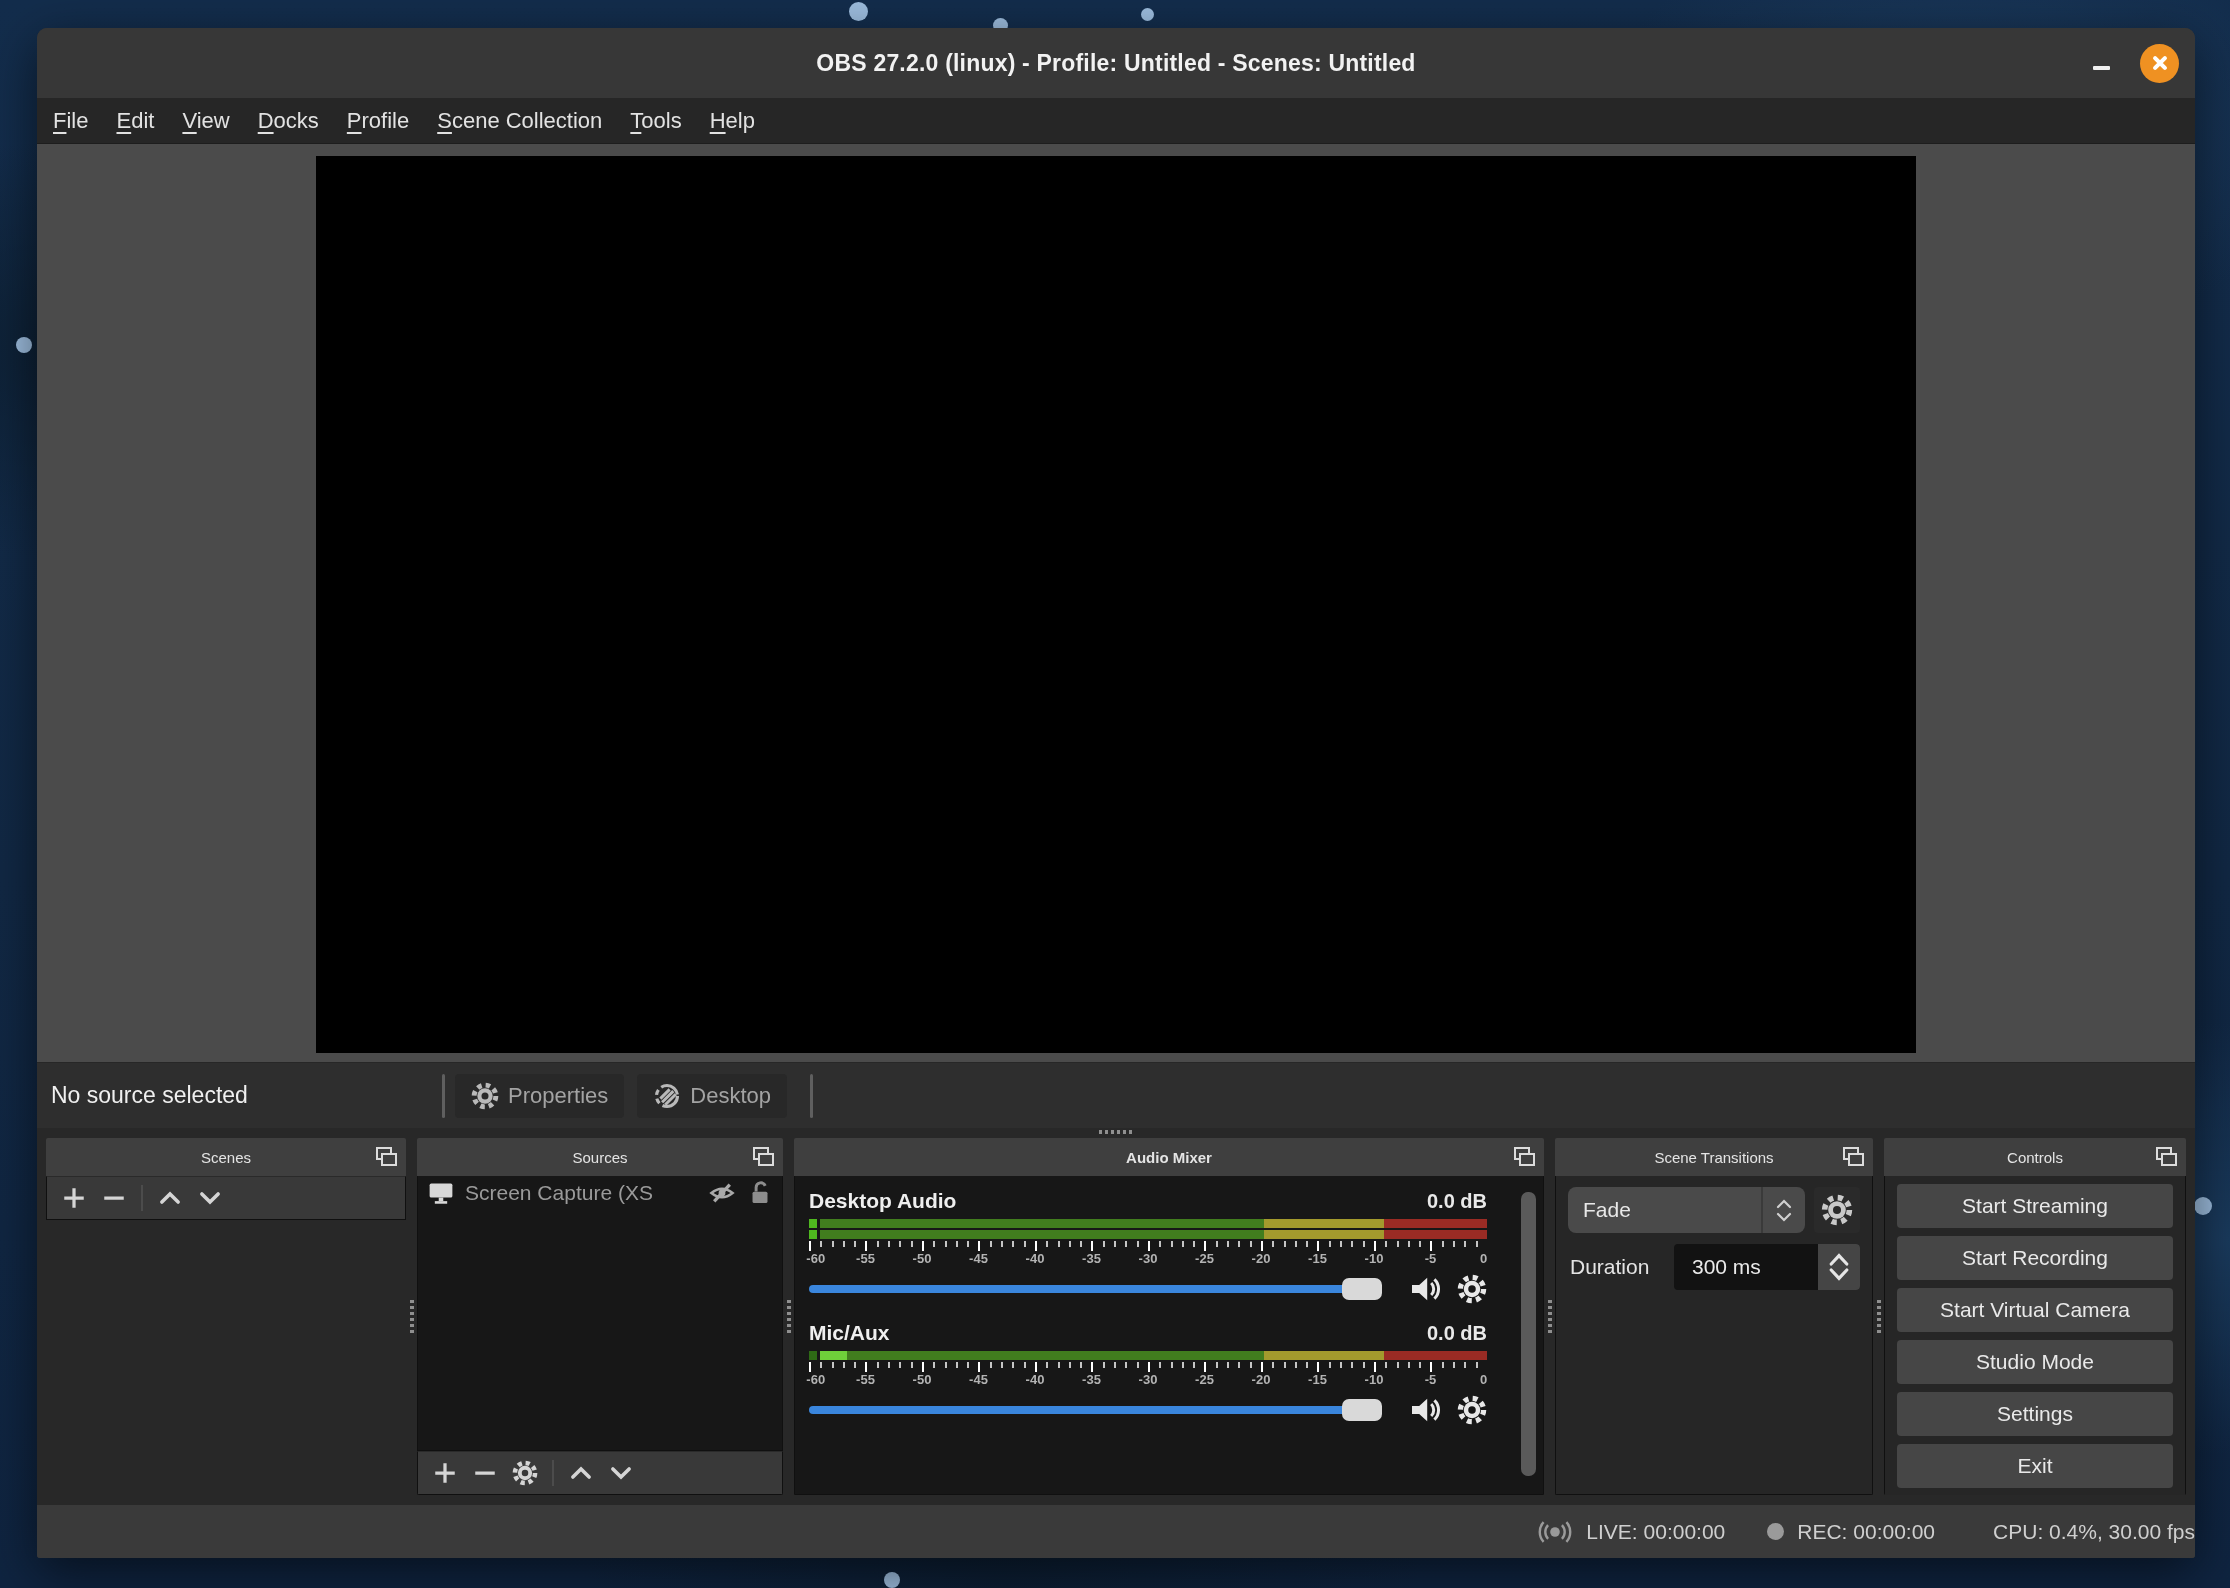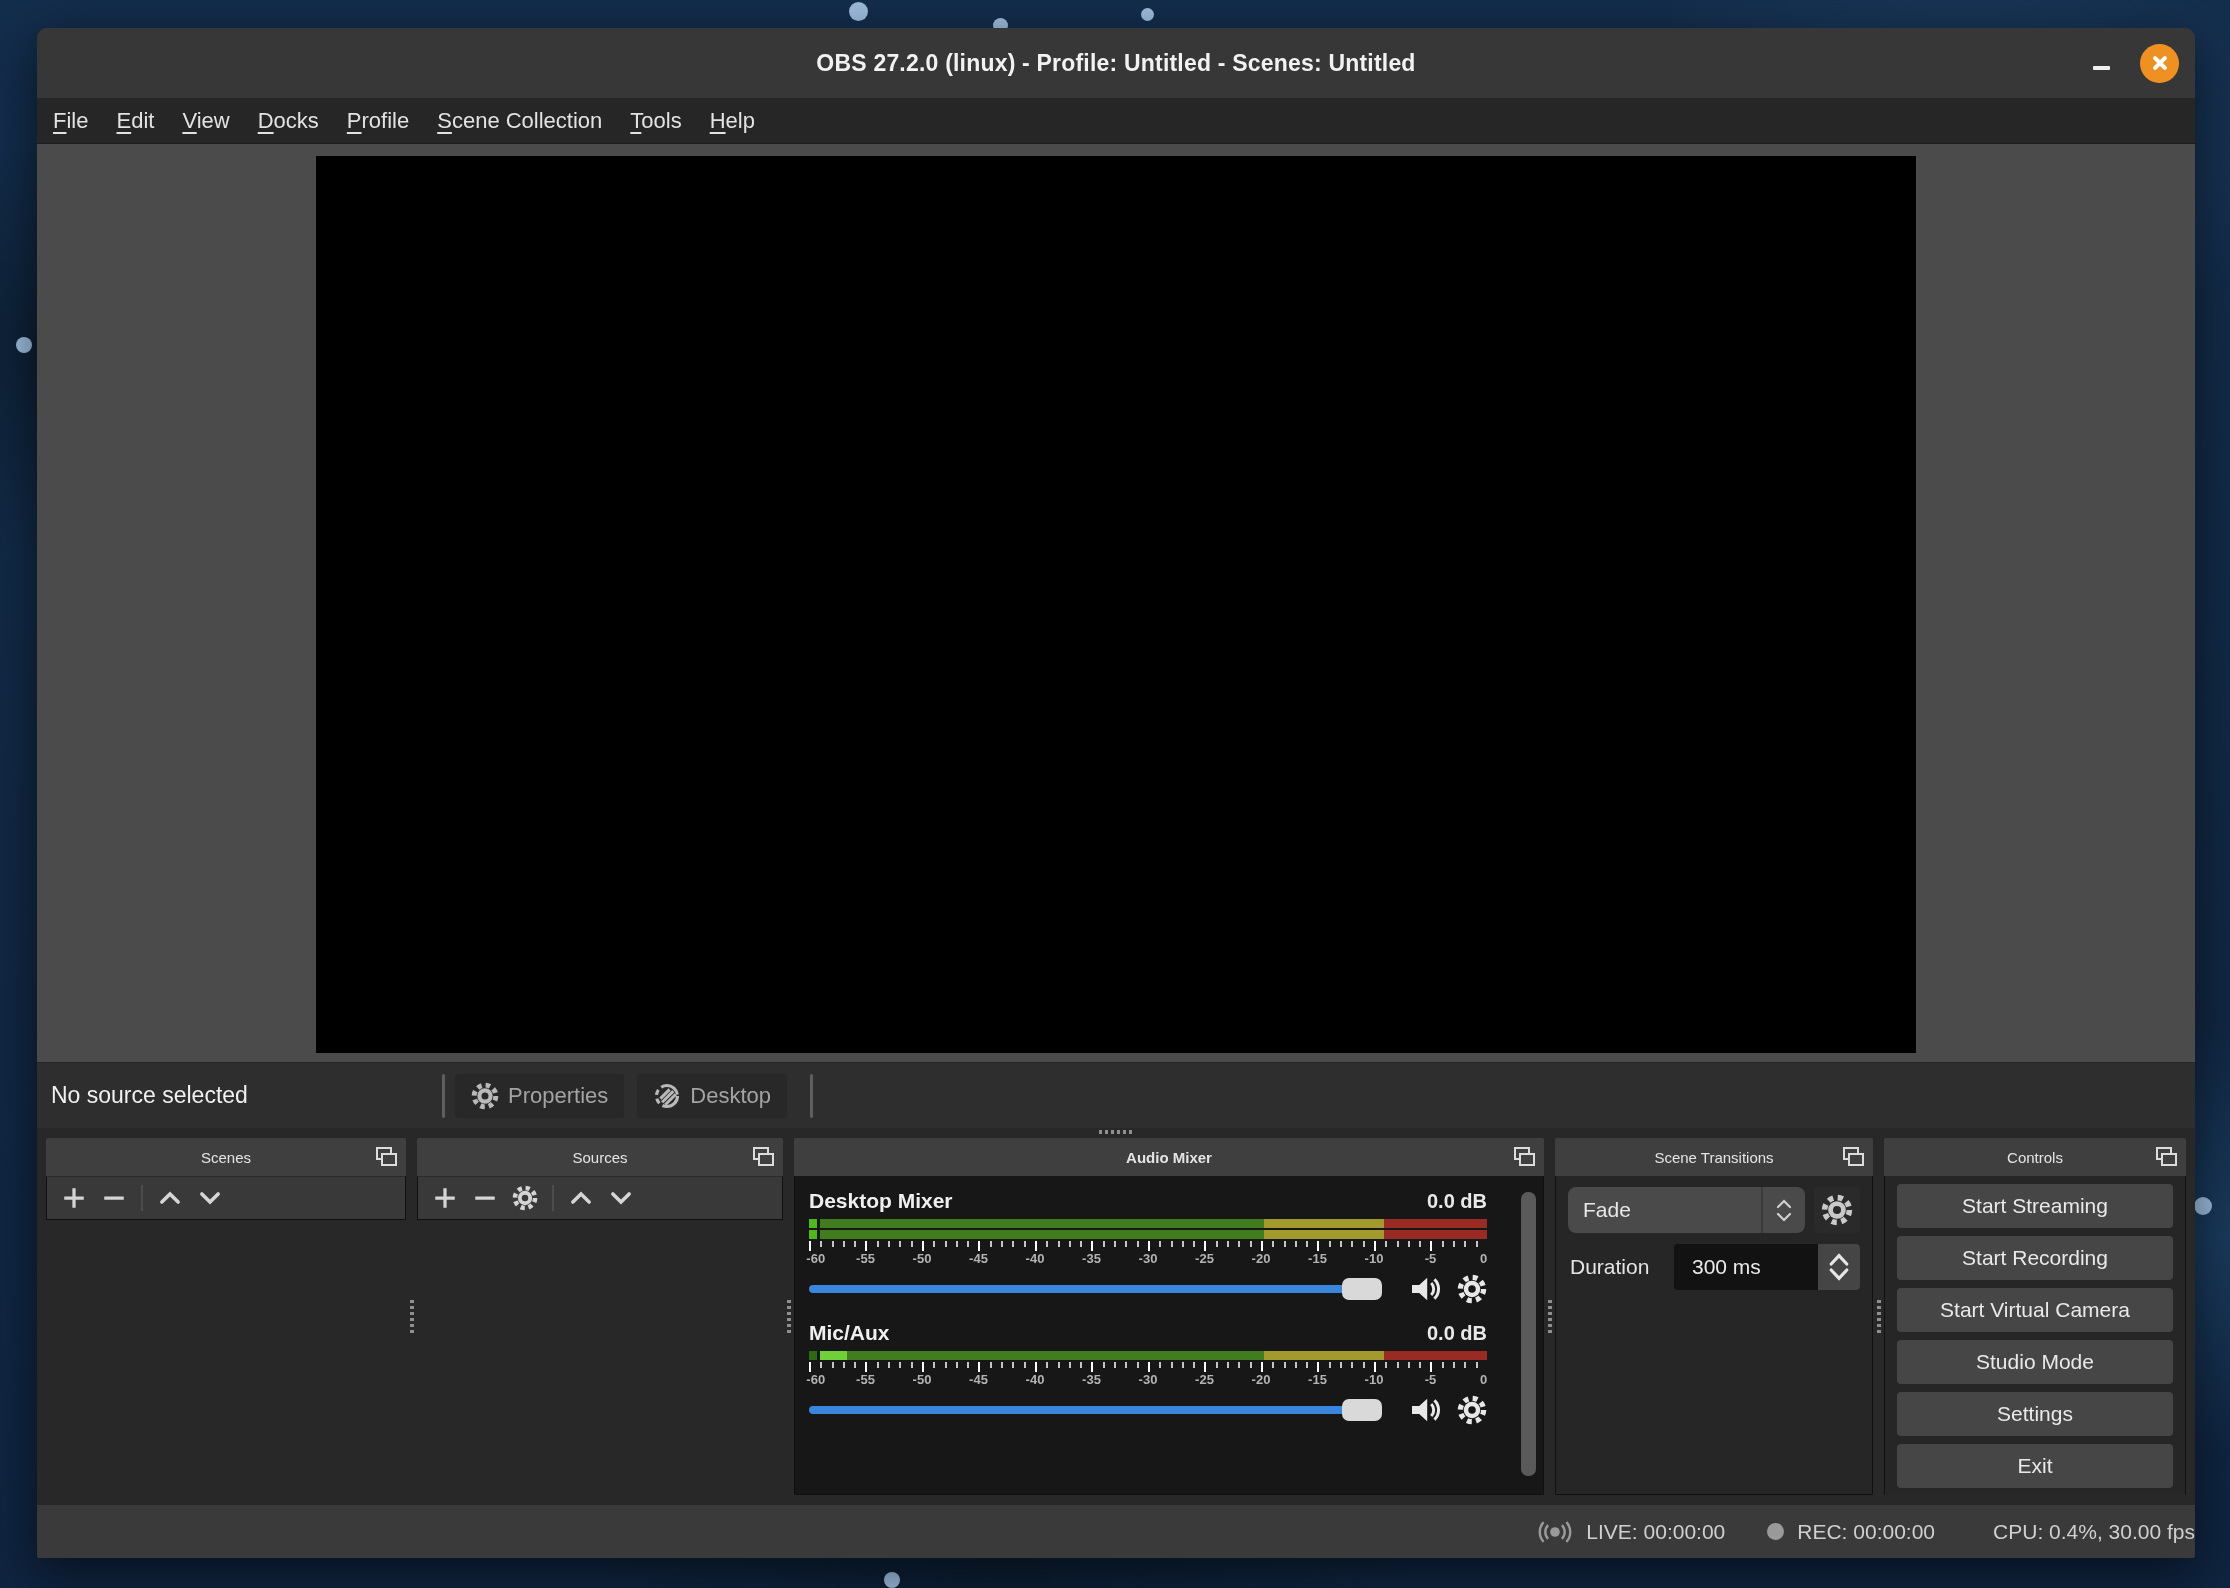--- a/index.html
+++ b/index.html
@@ -244,20 +244,39 @@
 
     <div class="vgap">
         <span class="dots"></span>
       </div>
 
     <section class="panel p-sources">
       <div class="p-header">
         <span class="p-title">Sources</span>
         <span class="popout"></span>
       </div>
+      <div class="p-list">
+        <div class="list-item src-item">
+          <svg width="28" height="26" viewBox="0 0 16 16" style="color:#d8d8d8;">
+            <rect x="1" y="2.2" width="14" height="8.6" rx="1" fill="currentColor"></rect>
+            <rect x="6.6" y="10.8" width="2.8" height="2.2" fill="currentColor"></rect>
+            <rect x="4.2" y="13" width="7.6" height="1.6" fill="currentColor"></rect>
+          </svg>
+          <span class="lbl">Screen Capture (XS</span>
+          <svg width="30" height="26" viewBox="0 0 16 16" style="color:#a9a9a9;">
+            <path d="M1.5 8 Q8 2.8 14.5 8 Q8 13.2 1.5 8 Z" stroke="currentColor" stroke-width="1.6" fill="none"></path>
+            <circle cx="8" cy="8" r="2.1" fill="currentColor"></circle>
+            <line x1="3.2" y1="13.2" x2="12.8" y2="2.8" stroke="currentColor" stroke-width="2"></line>
+          </svg>
+          <svg width="26" height="26" viewBox="0 0 16 16" style="color:#8d8d8d;">
+            <rect x="3.4" y="7.2" width="9.2" height="7" rx="1" fill="currentColor"></rect>
+            <path d="M5.6 7 V4.6 A2.9 2.9 0 0 1 11.2 3.6" stroke="currentColor" stroke-width="1.8" fill="none"></path>
+          </svg>
+        </div>
+      </div>
       <div class="p-toolbar">
         <span class="icon-btn">
             <svg width="26" height="26" viewBox="0 0 16 16">
               <path d="M8 2 V14 M2 8 H14" stroke="currentColor" stroke-width="2" fill="none"></path>
             </svg>
           </span>
         <span class="icon-btn">
             <svg width="26" height="26" viewBox="0 0 16 16">
               <path d="M2 8 H14" stroke="currentColor" stroke-width="2" fill="none"></path>
             </svg>
@@ -289,21 +308,21 @@
 
     <section class="panel p-mixer">
       <div class="p-header">
         <span class="p-title">Audio Mixer</span>
         <span class="popout"></span>
       </div>
       <div class="mixer-body">
 
         <div class="chan">
           <div class="chan-head">
-            <span class="chan-name">Desktop Mixer</span>
+            <span class="chan-name">Desktop Audio</span>
             <span class="chan-db">0.0 dB</span>
           </div>
           <div class="meter">
             <div class="meter-row">
                 <span class="meter-cap"></span>
                 <span class="meter-bar"></span>
               </div>
             <div class="meter-row">
                 <span class="meter-cap"></span>
                 <span class="meter-bar"></span>

